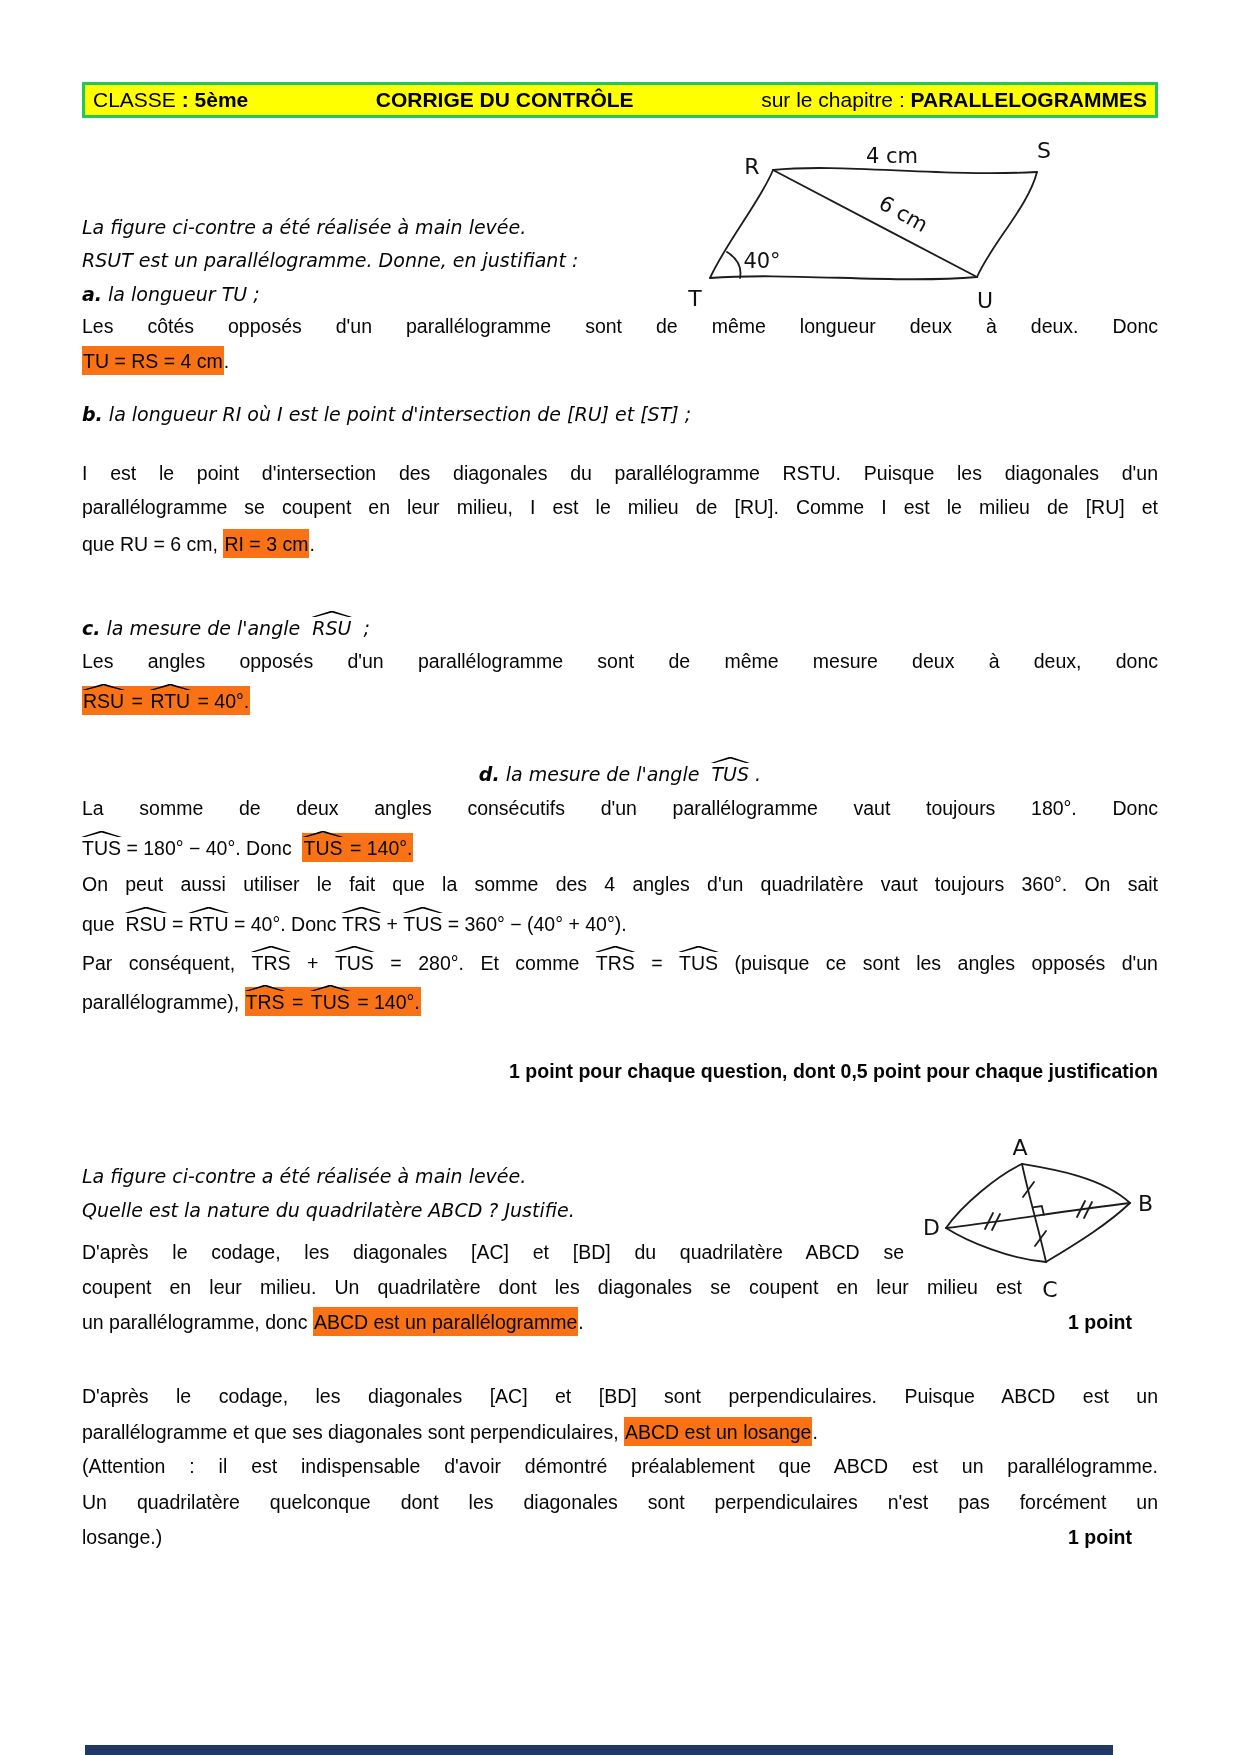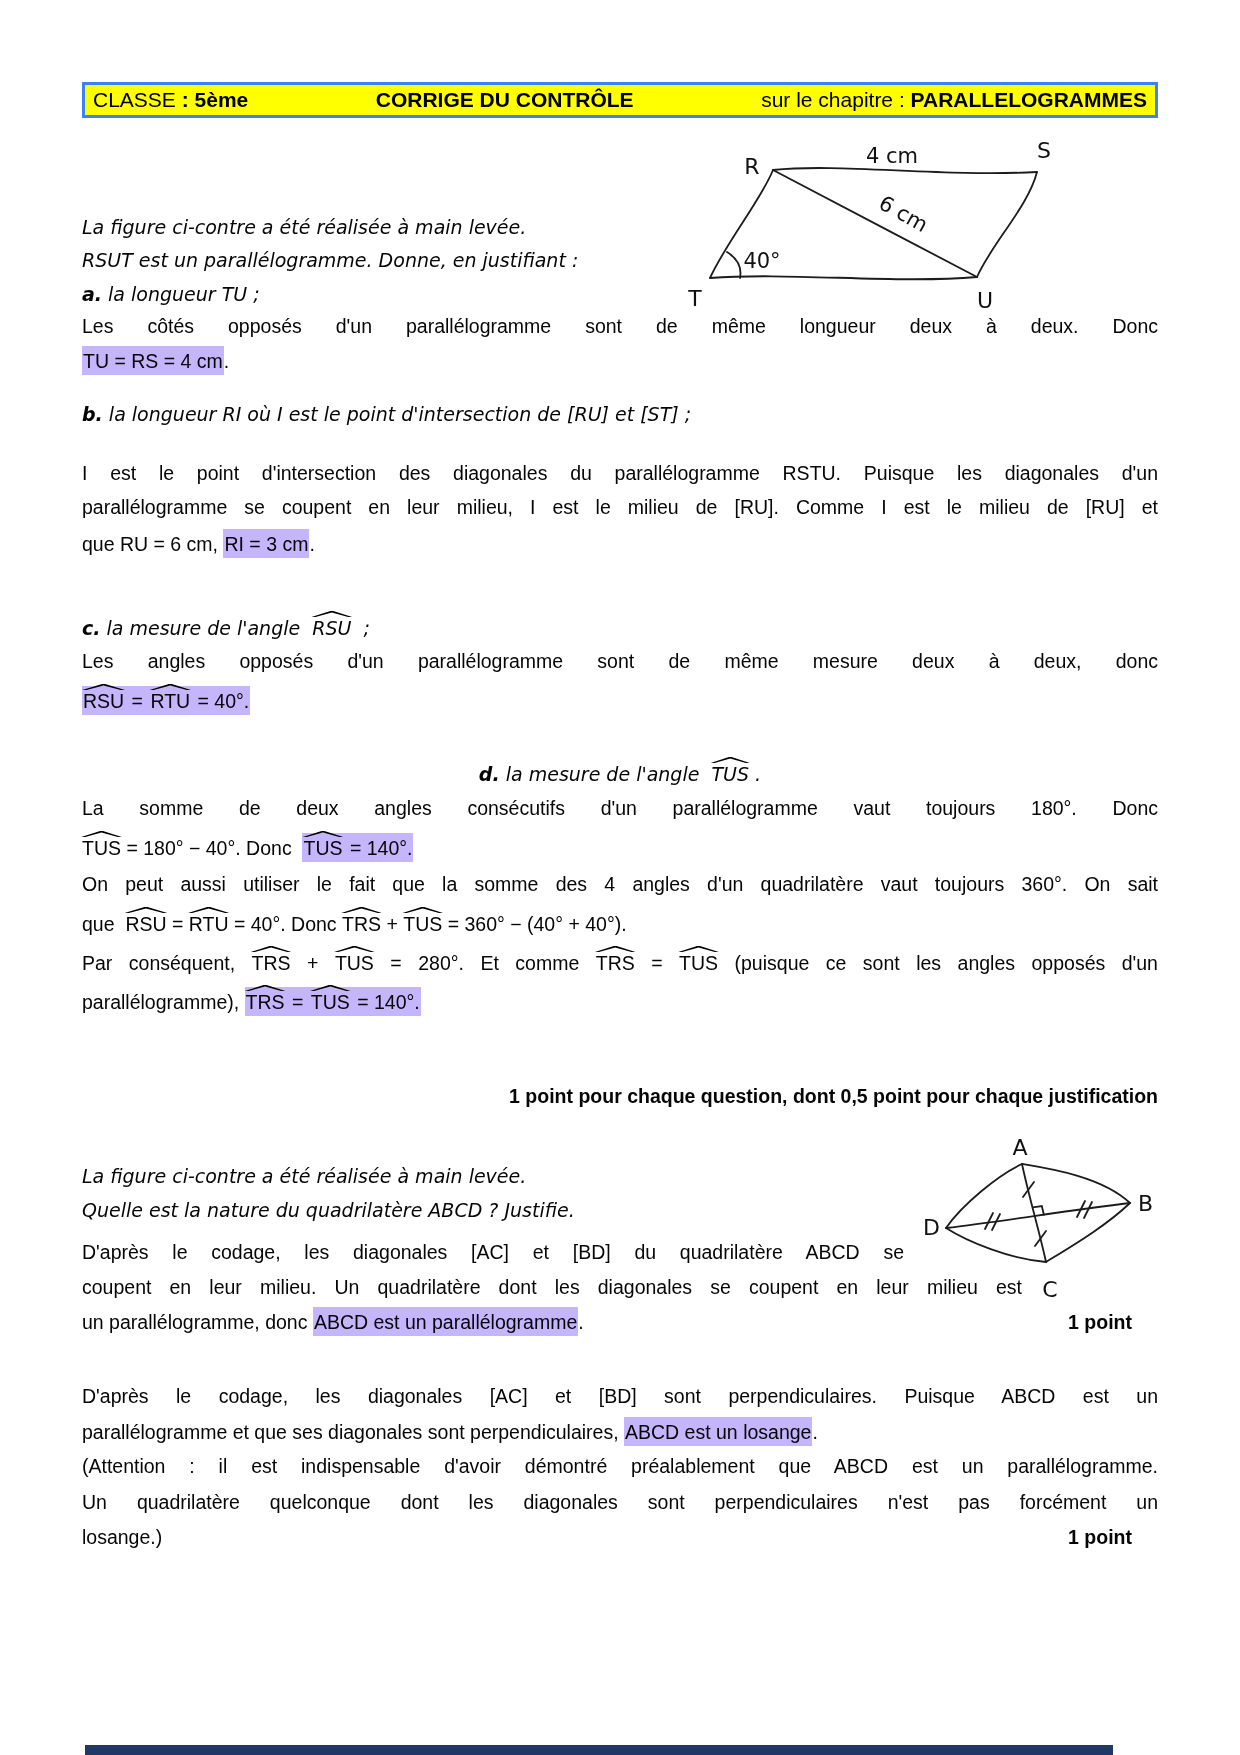--- a/index.html
+++ b/index.html
@@ -1,38 +1,38 @@
 <!DOCTYPE html>
 <html><head>
 <meta charset="utf-8">
 <style>
   html,body{margin:0;padding:0;background:#fff;}
   .page{position:relative;width:1240px;height:1755px;background:#ffffff;overflow:hidden;
         font-family:"Liberation Sans",sans-serif;color:#000;}
   .content{position:absolute;left:82px;top:0;width:1076px;height:100%;}
   
   .hdrbar{position:absolute;left:0;top:82px;width:1076px;height:36px;box-sizing:border-box;
-          border:3px solid #3b82f6;background:#ffff00;display:flex;align-items:center;
+          border:3px solid #22c55e;background:#ffff00;display:flex;align-items:center;
           justify-content:space-between;padding:0 8px;font-size:21px;font-weight:bold;
           font-family:"Liberation Sans",sans-serif;}
   .hreg{font-weight:normal;}
   
   .exhead{position:absolute;left:0;font-family:"DejaVu Sans",sans-serif;font-weight:bold;
           font-size:20px;white-space:pre;}
   .h-u{text-decoration:underline;text-decoration-thickness:2px;text-underline-offset:4px;}
   .h-pts{margin-left:64px;}
   
   .line{position:absolute;left:0;width:1076px;font-family:"Liberation Sans",sans-serif;
         font-size:19.5px;line-height:30px;white-space:pre;color:#060606;}
   .line.stretch{white-space:normal;text-align:justify;text-align-last:justify;}
   .line.right{text-align:right;font-family:"Liberation Sans",sans-serif;}
   .line.q{font-family:"DejaVu Sans",sans-serif;font-size:19px;}
   .it{font-style:italic;}
   .bold{font-weight:bold;}
-  .hl{background:#c4b5fd;padding:4px 1px 3px 1px;}
+  .hl{background:#f97316;padding:4px 1px 3px 1px;}
   .pts{position:absolute;right:26px;top:0;font-weight:bold;font-family:"Liberation Sans",sans-serif;}
   
   .ang{position:relative;display:inline-block;padding-top:6px;line-height:normal;}
   .ang::before{content:"";position:absolute;top:0;left:-2%;width:104%;height:6px;background:#000;
      clip-path:polygon(0 100%,46.5% 0,53.5% 0,100% 100%,90% 100%,50% 26%,10% 100%);}
   
   .fig{position:absolute;}
   .fig text{font-family:"DejaVu Sans",sans-serif;fill:#111;}
   
   .footer-bar{position:absolute;left:85px;top:1745px;width:1028px;height:10px;background:#1f3864;}
@@ -64,21 +64,21 @@
         <div class="line q" style="top: 611px;"><span class="bold it">c.</span><span class="it"> la mesure de l'angle  </span><span class="it"><span class="ang">RSU</span></span><span class="it">  ;</span></div>
         <div class="line stretch" style="top: 646px;"><span class="">Les angles opposés d'un parallélogramme sont de même mesure deux à deux, donc</span></div>
         <div class="line" style="top: 684px;"><span class="hl"><span class="ang">RSU</span></span><span class="hl"> = </span><span class="hl"><span class="ang">RTU</span></span><span class="hl"> = 40°.</span></div>
         <div class="line q" style="top: 757px; text-align: center;"><span class="bold it">d.</span><span class="it"> la mesure de l'angle  </span><span class="it"><span class="ang">TUS</span></span><span class="it"> .</span></div>
         <div class="line stretch" style="top: 793px;"><span class="">La somme de deux angles consécutifs d'un parallélogramme vaut toujours 180°. Donc</span></div>
         <div class="line" style="top: 831px;"><span class=""><span class="ang">TUS</span></span><span class=""> = 180° − 40°. Donc  </span><span class="hl"><span class="ang">TUS</span></span><span class="hl"> = 140°.</span></div>
         <div class="line stretch" style="top: 869px;"><span class="">On peut aussi utiliser le fait que la somme des 4 angles d'un quadrilatère vaut toujours 360°. On sait</span></div>
         <div class="line" style="top: 907px;"><span class="">que  </span><span class=""><span class="ang">RSU</span></span><span class=""> = </span><span class=""><span class="ang">RTU</span></span><span class=""> = 40°. Donc </span><span class=""><span class="ang">TRS</span></span><span class=""> + </span><span class=""><span class="ang">TUS</span></span><span class=""> = 360° − (40° + 40°).</span></div>
         <div class="line stretch" style="top: 946px;"><span class="">Par conséquent, </span><span class=""><span class="ang">TRS</span></span><span class=""> + </span><span class=""><span class="ang">TUS</span></span><span class=""> = 280°. Et comme </span><span class=""><span class="ang">TRS</span></span><span class=""> = </span><span class=""><span class="ang">TUS</span></span><span class="">  (puisque ce sont les angles opposés d'un</span></div>
         <div class="line" style="top: 985px;"><span class="">parallélogramme), </span><span class="hl"><span class="ang">TRS</span></span><span class="hl"> = </span><span class="hl"><span class="ang">TUS</span></span><span class="hl"> = 140°.</span></div>
-        <div class="line right" style="top: 1081px; text-align: right;"><span class="bold">1 point pour chaque question, dont 0,5 point pour chaque justification</span></div>
+        <div class="line right" style="top: 1056px; text-align: right;"><span class="bold">1 point pour chaque question, dont 0,5 point pour chaque justification</span></div>
       </div>
 
 
     <div>
         <div class="line q" style="top: 1161px;"><span class="it">La figure ci-contre a été réalisée à main levée.</span></div>
         <div class="line q" style="top: 1195px;"><span class="it">Quelle est la nature du quadrilatère ABCD ? Justifie.</span></div>
         <div class="line stretch" style="top: 1237px; width: 822px;"><span class="">D'après le codage, les diagonales [AC] et [BD] du quadrilatère ABCD se</span></div>
         <div class="line stretch" style="top: 1272px; width: 940px;"><span class="">coupent en leur milieu. Un quadrilatère dont les diagonales se coupent en leur milieu est</span></div>
         <div class="line" style="top: 1307px;"><span class="">un parallélogramme, donc </span><span class="hl">ABCD est un parallélogramme</span><span class="">.</span><span class="pts">1 point</span></div>
         <div class="line stretch" style="top: 1381px;"><span class="">D'après le codage, les diagonales [AC] et [BD] sont perpendiculaires. Puisque ABCD est un</span></div>

